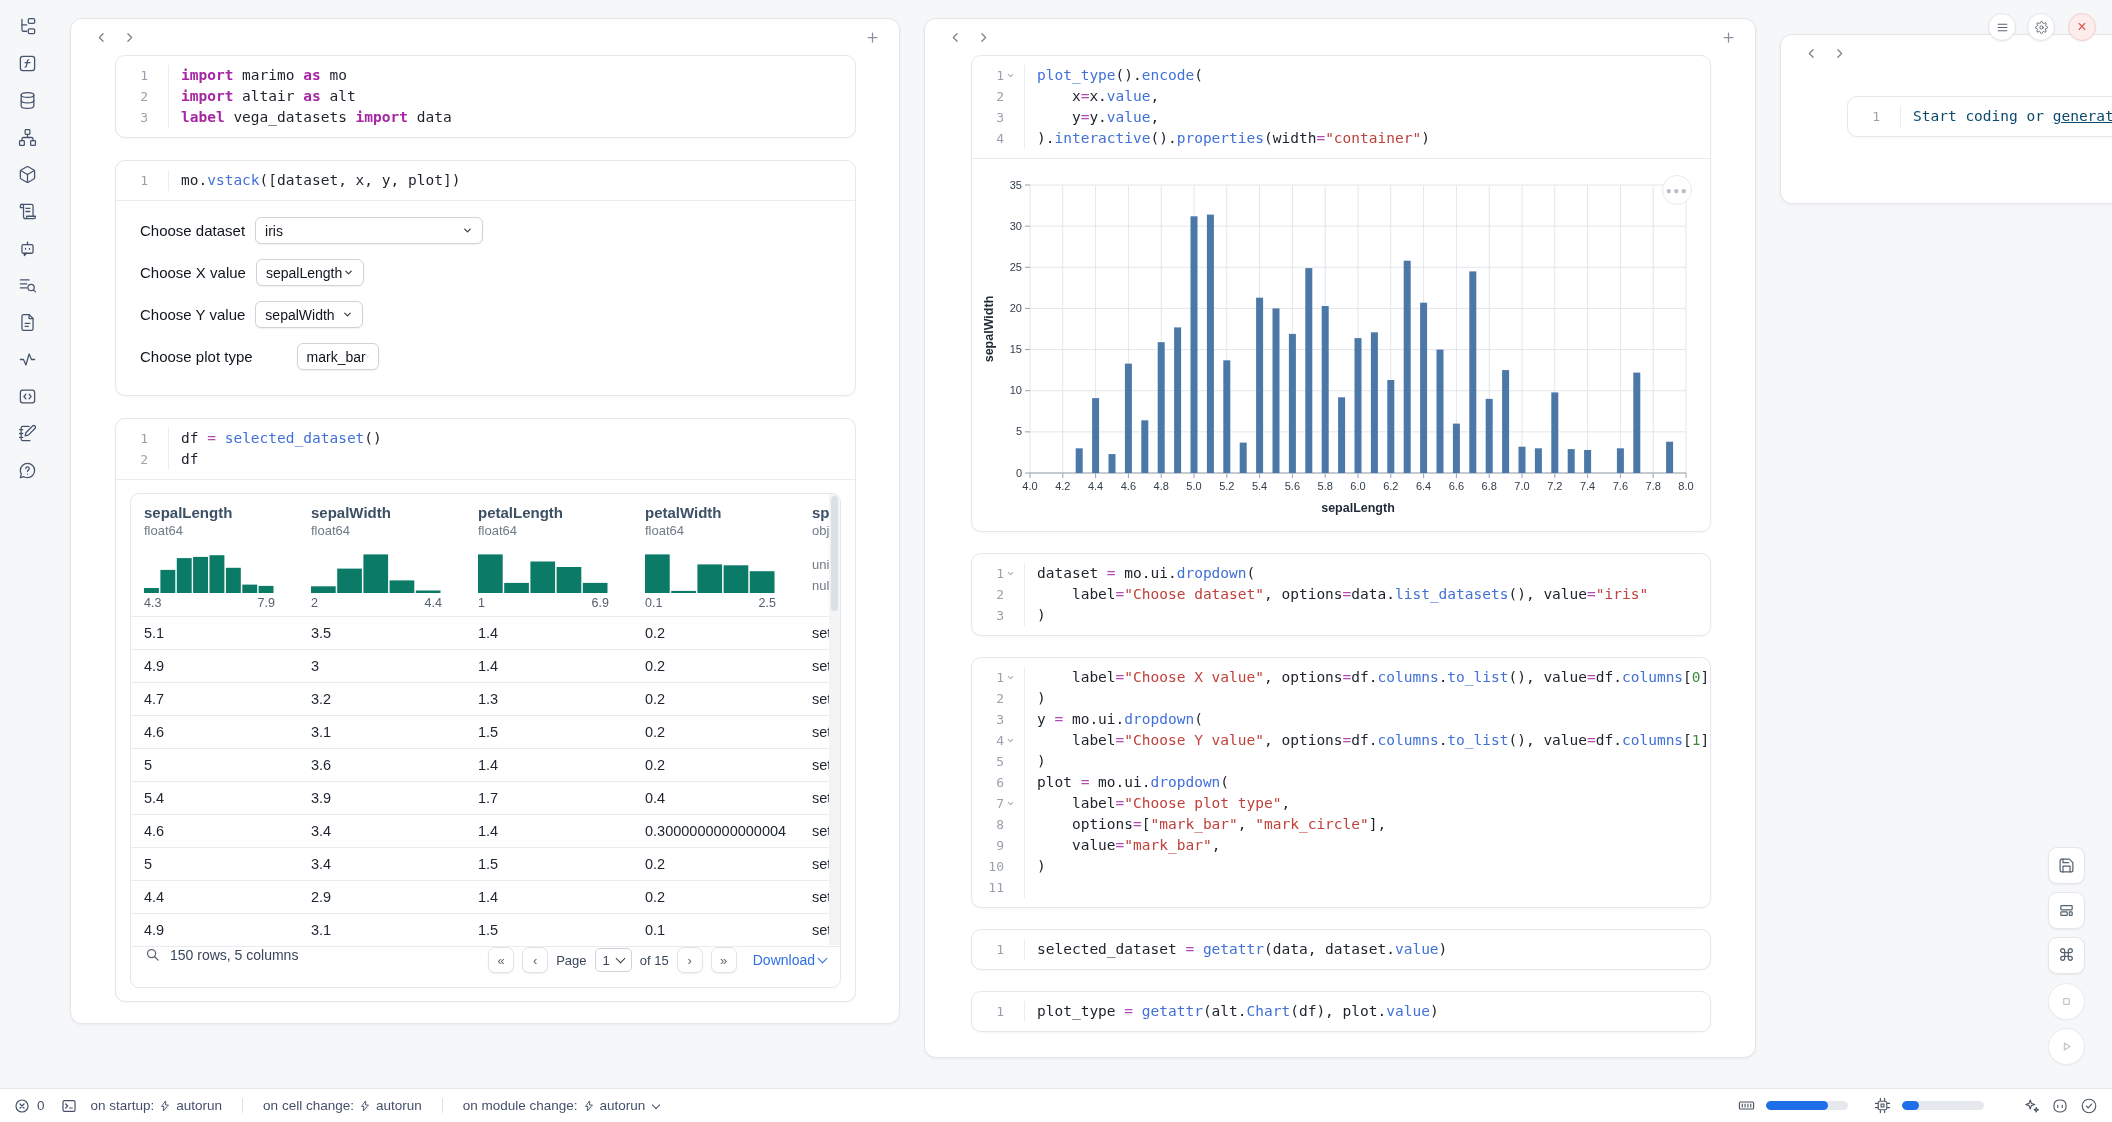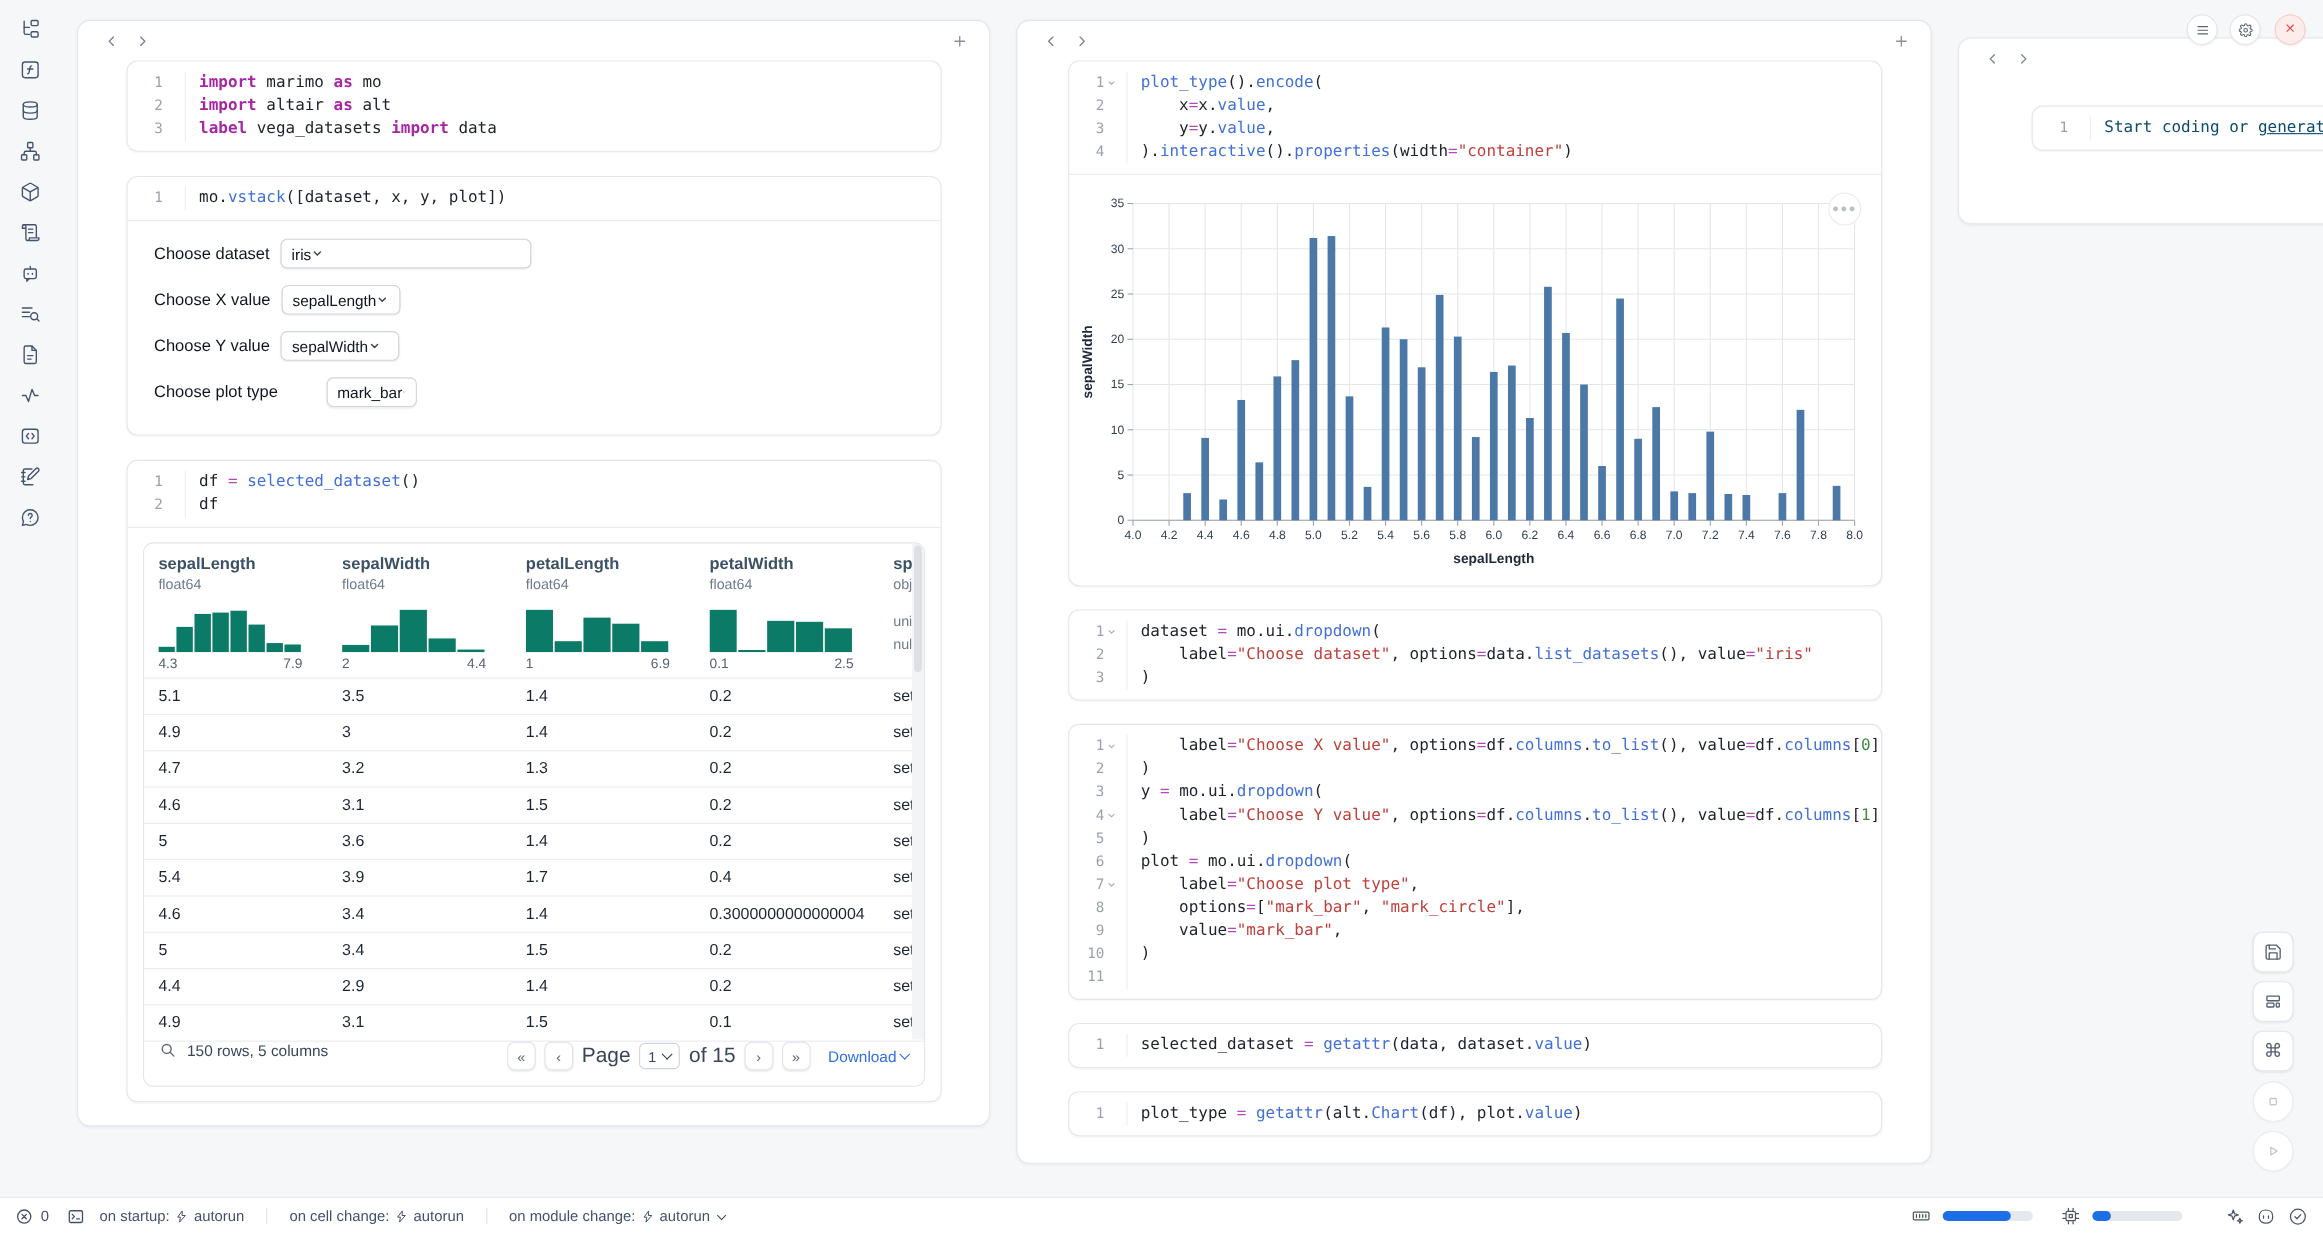--- a/index.html
+++ b/index.html
@@ -47,21 +47,21 @@
   .tk-n { color:#3f8a3f; }
   .tk-o { color:#b04ab5; }
   .tk-p { color:#1d222b; }
   .out { border-top:1px solid #e9ebef; }
 
   
   #controls { padding:16px 24px 10px; }
   .ctrl-row { display:flex; align-items:center; margin-bottom:15px; font-size:15px; color:#10161f; }
   .sel { margin-left:10px; height:27px; border:1px solid #cfd3da; border-radius:6px; background:#fff;
          box-shadow:0 1px 1.5px rgba(0,0,0,.06); display:inline-flex; align-items:center;
-         padding:0 9px; font-size:14px; color:#10161f; cursor:pointer; }
+         justify-content:space-between; padding:0 9px; font-size:14px; color:#10161f; cursor:pointer; }
 
   
   .tblout { padding:13px 14px; }
   .tbox { border:1px solid #e4e6ea; border-radius:9px; position:relative; overflow:hidden; }
   .thead { display:flex; }
   .tcol { width:167px; flex:none; padding:10px 0 6px 13px; }
   .tname { font-weight:bold; font-size:15px; color:#3c5066; }
   .ttype { font-size:13px; color:#6e7b8a; margin-top:2px; }
   .thist { margin-top:11px; display:block; }
   .trange { display:flex; justify-content:space-between; width:131px; font-size:12.5px;
@@ -69,21 +69,21 @@
   .tmeta { font-size:13px; color:#6e7b8a; margin-top:16px; line-height:21px; }
   .trow { display:flex; border-top:1px solid #e9ebef; height:33px; align-items:center; }
   .tcell { width:167px; flex:none; padding-left:13px; font-size:14.5px; color:#1c2430; white-space:nowrap; }
   .tfoot { border-top:1px solid #e9ebef; height:41px; display:flex; align-items:flex-start;
            padding:0 14px; font-size:14px; color:#39465a; }
   .tfoot .summary { margin-left:10px; }
   .pag { margin-left:auto; display:flex; align-items:center; gap:8px; }
   .pbtn { width:26px; height:26px; border:1px solid #e2e4e9; border-radius:7px; background:#fff;
           box-shadow:0 1px 1.5px rgba(0,0,0,.07); display:flex; align-items:center;
           justify-content:center; color:#5d6673; font-size:13px; cursor:pointer; }
-  .plab { font-size:19px; }
+  .plab { font-size:13px; }
   .psel { height:24px; border:1px solid #cfd3da; border-radius:5px; display:flex; align-items:center;
           padding:0 7px; font-size:13px; gap:7px; background:#fff; cursor:pointer; }
   .dl { color:#2f6fe4; margin-left:8px; display:flex; align-items:center; gap:4px;
         font-size:14px; cursor:pointer; }
   .tscroll { position:absolute; top:0; right:0; bottom:42px; width:11px; background:#f3f4f6; }
   .tthumb { position:absolute; top:2px; left:2px; right:2px; height:115px; background:#dcdfe4; border-radius:4px; }
   .vchev { display:inline-block; width:7px; height:7px; border-right:1.6px solid #3a3f46;
            border-bottom:1.6px solid #3a3f46; transform:rotate(45deg); margin-top:-3px; }
 
   

